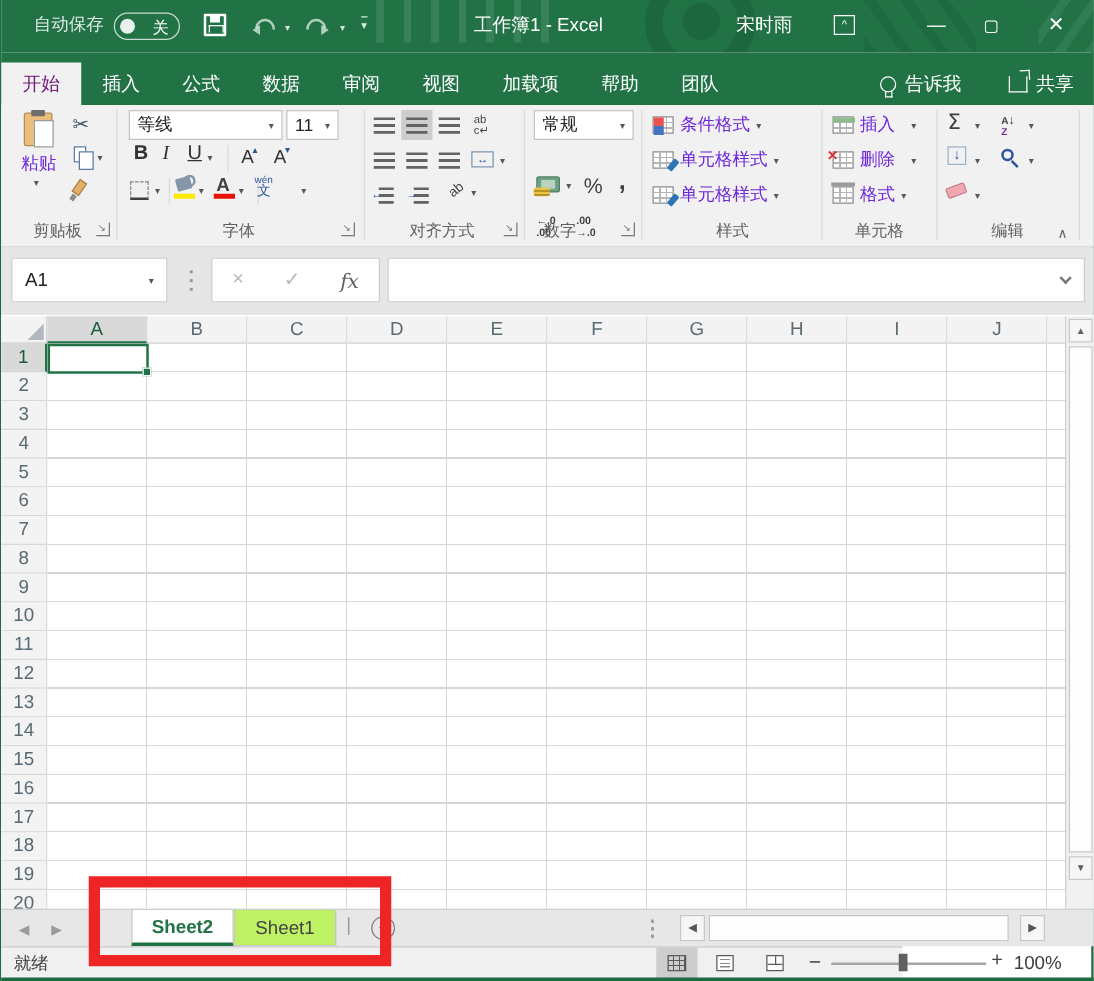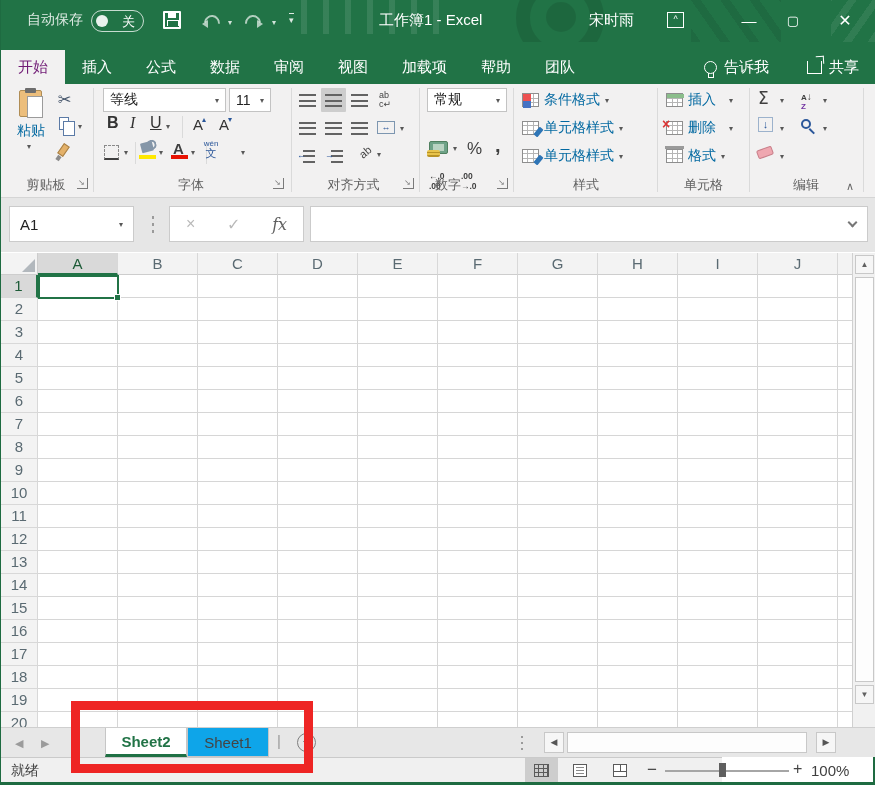--- a/index.html
+++ b/index.html
@@ -80,21 +80,21 @@
   
   .ribbon { position: absolute; left: 0; top: 84px; width: 875px; height: 114px;
             background: #f2f1f1; border-bottom: 1px solid #d5d5d5; font-size: 14px; color: #333; }
   .vsep { position: absolute; top: 4px; height: 104px; width: 1px; background: #dadada; }
   .grp-label { position: absolute; top: 92px; font-size: 13px; color: #616161; text-align: center; }
   .launcher { position: absolute; top: 94px; width: 11px; height: 11px;
               border-right: 1px solid #7a7a7a; border-bottom: 1px solid #7a7a7a;
               font-size: 8px; color: #7a7a7a; line-height: 9px; text-align: left; padding-left: 1px; }
   .dd { font-size: 8px; color: #585858; }
   .ddp { position: absolute; font-size: 8px; color: #585858; }
-  .rlabel { font-size: 14px; color: #0369a1; white-space: nowrap; }
+  .rlabel { font-size: 14px; color: #6d28d9; white-space: nowrap; }
 
   
   .ic-clipboard { position: absolute; left: 18px; top: 6px; width: 23px; height: 27px;
     background: #ecbe7c; border: 1px solid #b08d55; border-radius: 2px; }
   .ic-clipboard::before { content: ''; position: absolute; left: 5px; top: -3px; width: 11px; height: 5px;
     background: #6d6d6d; border-radius: 1px; }
   .ic-clipboard::after { content: ''; position: absolute; left: 7px; top: 5px; width: 14px; height: 20px;
     background: #fff; border: 1px solid #9b9b9b; }
   .paste-label { position: absolute; left: 12px; top: 38px; width: 36px; text-align: center; }
   .paste-dd { position: absolute; left: 26px; top: 58px; }
@@ -222,21 +222,21 @@
     border: 1px solid #c8c8c8; text-align: center; font-size: 8px; color: #606060; line-height: 18px; }
   .vthumb { position: absolute; left: 2px; top: 24px; width: 19px; height: 405px;
     background: #fdfdfd; border: 1px solid #c8c8c8; }
 
   
   .tabbar { position: absolute; left: 0; top: 727px; width: 875px; height: 30px;
     background: #e7e7e7; border-top: 1px solid #cfcfcf; }
   .snav { position: absolute; top: 9px; font-size: 11px; color: #9b9b9b; }
   #sheet-tabs { position: absolute; left: 104px; top: 0; height: 29px; display: flex; }
   .stab { width: 82px; height: 29px; display: flex; align-items: center; justify-content: center;
-    font-size: 15px; color: #444; border: 1px solid #c6c6c6; border-top: none; background: #0ea5e9; }
+    font-size: 15px; color: #444; border: 1px solid #c6c6c6; border-top: none; background: #bef264; }
   .stab.active { background: #fff; color: #217346; font-weight: bold; border-bottom: 3px solid #1f7044; }
   .tab-sep { position: absolute; left: 276px; top: 4px; font-size: 15px; color: #9a9a9a; }
   .addsheet { position: absolute; left: 296px; top: 5px; width: 19px; height: 19px; border-radius: 50%;
     border: 1.5px solid #7f7f7f; color: #666; font-size: 13px; text-align: center; line-height: 16px; }
   .tsplit { position: absolute; left: 519px; top: 6px; width: 4px; height: 18px;
     background: radial-gradient(circle, #9a9a9a 1.3px, transparent 1.5px); background-size: 4px 6px; background-repeat: repeat-y; }
   .hbtn { position: absolute; top: 4px; width: 20px; height: 21px; background: #f6f6f6;
     border: 1px solid #c8c8c8; text-align: center; font-size: 9px; color: #555; line-height: 19px; }
   .hthumb { position: absolute; left: 566px; top: 4px; width: 240px; height: 21px;
     background: #fdfdfd; border: 1px solid #c8c8c8; }

